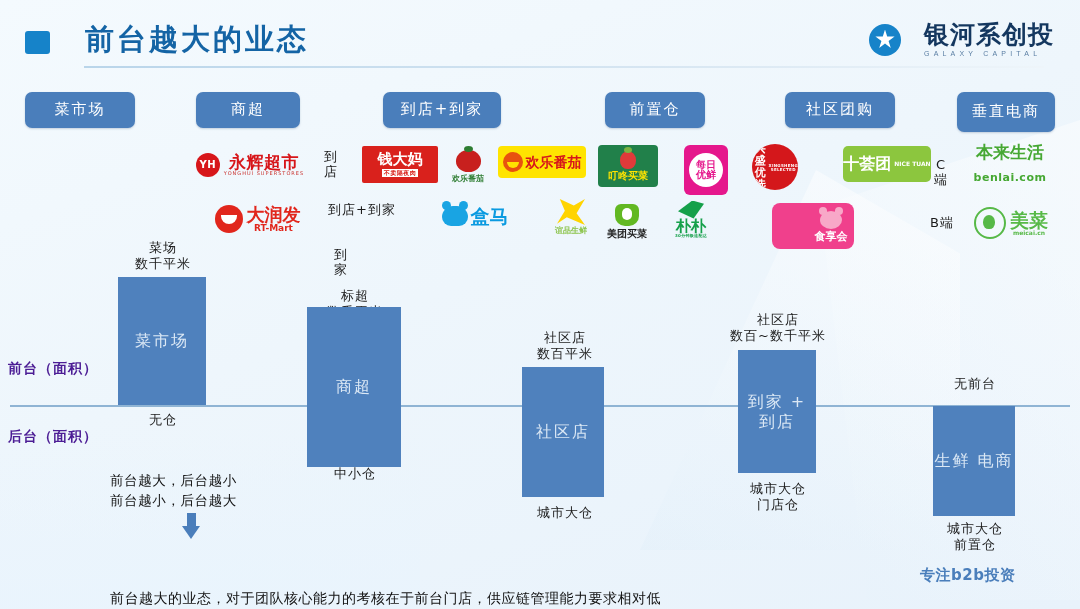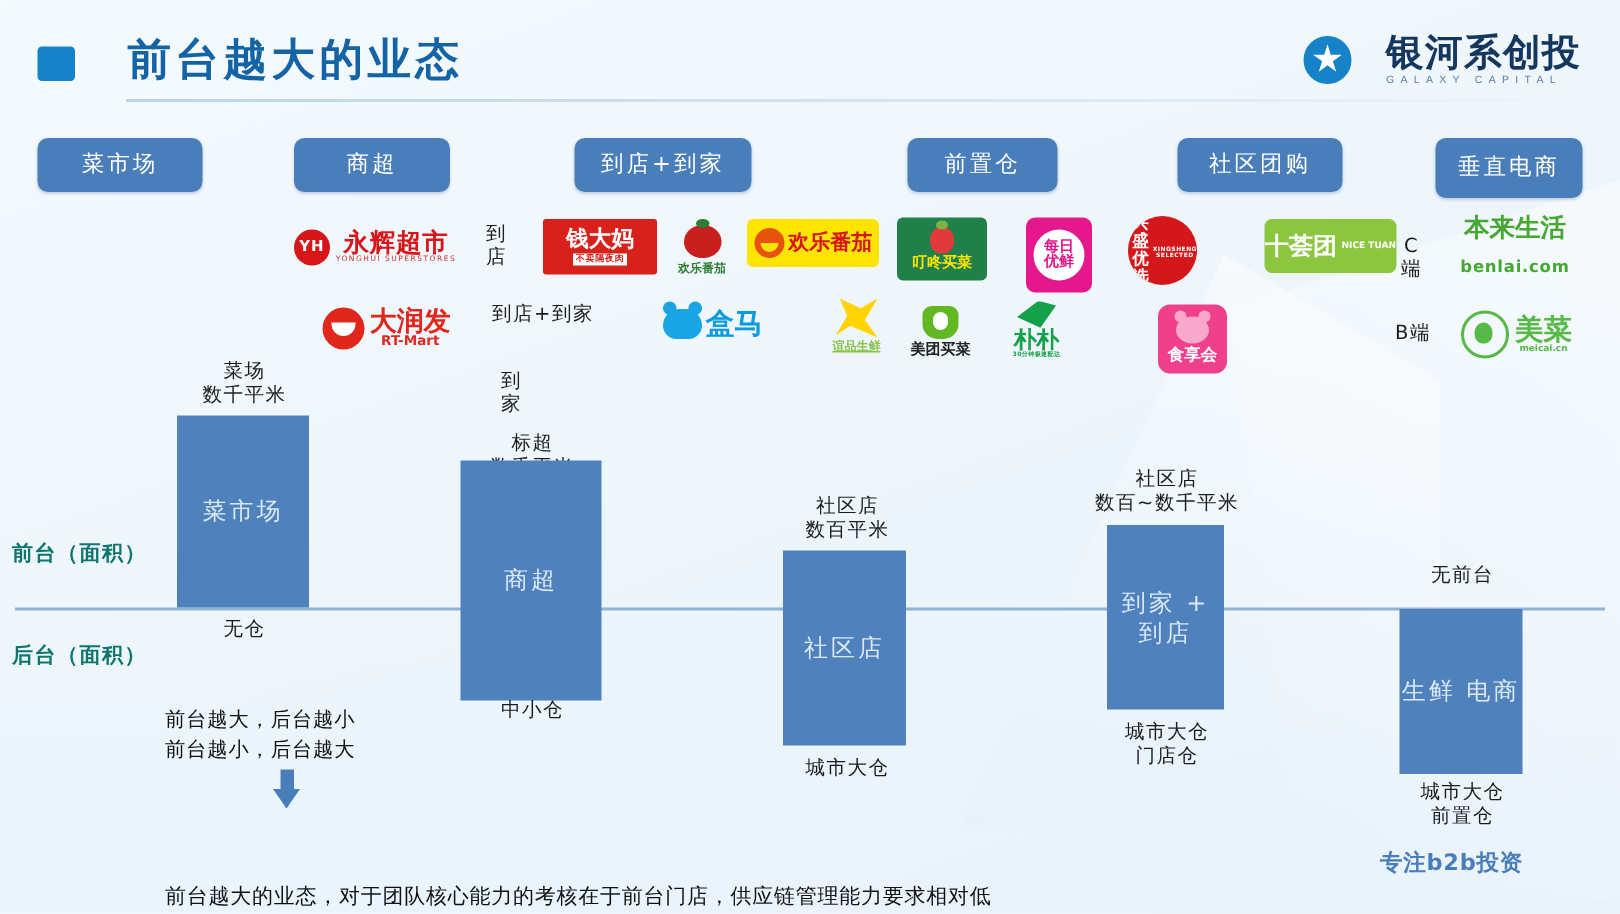--- a/index.html
+++ b/index.html
@@ -62,60 +62,60 @@
   .tomato{width:25px;height:22px;border-radius:50% 50% 48% 48%;background:#c8201e;position:relative;}
   .tomato:before{content:"";position:absolute;left:8px;top:-4px;width:9px;height:6px;background:#2e7d32;border-radius:50%;}
   .b-hlfq{left:498px;top:146px;width:88px;height:32px;background:#ffe400;border-radius:4px;color:#d7161a;font-size:14px;
     gap:3px;}
   .hl-face{width:20px;height:20px;border-radius:50%;background:#e8520f;position:relative;flex:0 0 auto;}
   .hl-face:after{content:"";position:absolute;left:4px;top:10px;width:12px;height:6px;background:#ffe400;border-radius:0 0 8px 8px;}
   .b-hm{left:430px;top:198px;width:90px;height:36px;color:#0a9ae0;font-size:19px;gap:3px;}
   .hm-face{width:26px;height:20px;border-radius:11px 11px 9px 9px;background:#19a4e3;position:relative;flex:0 0 auto;}
   .hm-face:before,.hm-face:after{content:"";position:absolute;top:-5px;width:9px;height:9px;border-radius:50%;background:#19a4e3;}
   .hm-face:before{left:0;}.hm-face:after{right:0;}
-  .b-ypsx{left:540px;top:196px;width:62px;height:42px;flex-direction:column;color:#8bc34a;font-size:8px;text-decoration:underline;}
+  .b-ypsx{left:540px;top:196px;width:62px;height:42px;flex-direction:column;color:#8bc34a;font-size:8px;}
   .yp-mark{width:28px;height:26px;background:#ffd400;clip-path:polygon(10% 0,60% 25%,100% 0,70% 55%,100% 100%,35% 70%,0 95%,28% 45%);}
 
   .b-ddmc{left:598px;top:145px;width:60px;height:42px;background:#21804a;border-radius:4px;flex-direction:column;color:#ffe400;font-size:10px;}
   .dd-berry{width:16px;height:18px;background:#e03a3a;border-radius:50% 50% 45% 45%;position:relative;margin-bottom:2px;}
   .dd-berry:before{content:"";position:absolute;left:4px;top:-4px;width:8px;height:6px;background:#7cb342;border-radius:50%;}
   .b-mryx{left:664px;top:145px;width:44px;height:50px;background:#e5178c;border-radius:6px;color:#fff;font-size:11px;margin-left:20px;}
   .mr-bub{background:#fff;color:#e5178c;border-radius:50%;width:34px;height:34px;display:flex;align-items:center;
     justify-content:center;flex-direction:column;font-size:10px;line-height:1.05;}
   .b-mtmc{left:592px;top:200px;width:70px;height:42px;flex-direction:column;color:#222;font-size:10px;}
   .mt-mark{width:24px;height:22px;background:#62b822;border-radius:6px 6px 10px 10px;position:relative;}
   .mt-mark:after{content:"";position:absolute;left:7px;top:4px;width:10px;height:12px;background:#fff;border-radius:5px;}
   .b-pupu{left:660px;top:196px;width:62px;height:46px;flex-direction:column;color:#15a04a;font-size:15px;}
   .pp-leaf{width:26px;height:18px;background:#15a04a;clip-path:polygon(0 60%,55% 0,100% 18%,60% 100%);}
   .b-pupu .sub{font-size:4px;color:#15a04a;letter-spacing:.3px;}
 
   .b-xsyx{left:752px;top:144px;width:46px;height:46px;border-radius:50%;background:#d4171b;color:#fff;font-size:11px;
     flex-direction:row;line-height:1.1;}
   .b-xsyx .sub{font-size:4px;letter-spacing:.3px;margin-top:2px;}
   .b-sxh{left:772px;top:203px;width:46px;height:46px;border-radius:8px;background:#f0408c;color:#fff;font-size:11px;
-    flex-direction:column;}
+    flex-direction:column;padding-left:36px;}
   .pig{width:22px;height:18px;border-radius:50%;background:#f8a8c8;position:relative;}
   .pig:before,.pig:after{content:"";position:absolute;top:-4px;width:8px;height:8px;background:#f8a8c8;border-radius:50% 50% 0 50%;}
   .pig:before{left:-1px;}.pig:after{right:-1px;transform:scaleX(-1);}
   .b-shit{left:843px;top:146px;width:88px;height:36px;background:#8cc63e;border-radius:5px;color:#fff;font-size:16px;gap:3px;}
   .b-shit .sub{font-size:6px;line-height:1.1;text-align:left;}
   .b-bl{left:960px;top:143px;width:100px;height:40px;flex-direction:column;color:#46a833;font-size:17px;}
   .b-bl .sub{font-size:11px;color:#46a833;letter-spacing:.5px;margin-top:11px;}
   .b-mc{left:962px;top:203px;width:98px;height:40px;color:#57b947;font-size:19px;gap:4px;}
   .mc-circ{width:28px;height:28px;border-radius:50%;border:2px solid #57b947;position:relative;flex:0 0 auto;}
   .mc-circ:after{content:"";position:absolute;left:7px;top:6px;width:12px;height:14px;background:#57b947;border-radius:50% 50% 45% 45%;}
   .b-mc .sub{font-size:6px;color:#57b947;}
 
   
   .sublabel{position:absolute;font-size:13px;color:#1b1b1b;letter-spacing:1px;
     font-family:"DejaVu Sans","Liberation Sans",sans-serif;line-height:1.15;text-align:center;}
 
   
   .axis{position:absolute;left:10px;top:405px;width:1060px;height:2px;background:#8fb4d4;}
-  .axis-label{position:absolute;font-size:14px;font-weight:bold;color:#0f766e;letter-spacing:1px;
+  .axis-label{position:absolute;font-size:14px;font-weight:bold;color:#4c1d95;letter-spacing:1px;
     font-family:"DejaVu Sans","Liberation Sans",sans-serif;text-align:center;}
   .bar{position:absolute;background:#4f81bd;display:flex;align-items:center;justify-content:center;
     color:#dbe8f5;font-size:16px;letter-spacing:2px;text-align:center;line-height:1.25;
     font-family:"DejaVu Sans","Liberation Sans",sans-serif;}
   .bartop,.barbot{position:absolute;font-size:13px;color:#1b1b1b;text-align:center;line-height:1.25;
     letter-spacing:1px;font-family:"DejaVu Sans","Liberation Sans",sans-serif;white-space:pre-line;}
 
   .note{position:absolute;font-size:13.5px;color:#111;line-height:1.5;letter-spacing:.6px;
     font-family:"DejaVu Sans","Liberation Sans",sans-serif;white-space:pre-line;}
   .arrow{position:absolute;left:182px;top:513px;width:18px;height:26px;}

